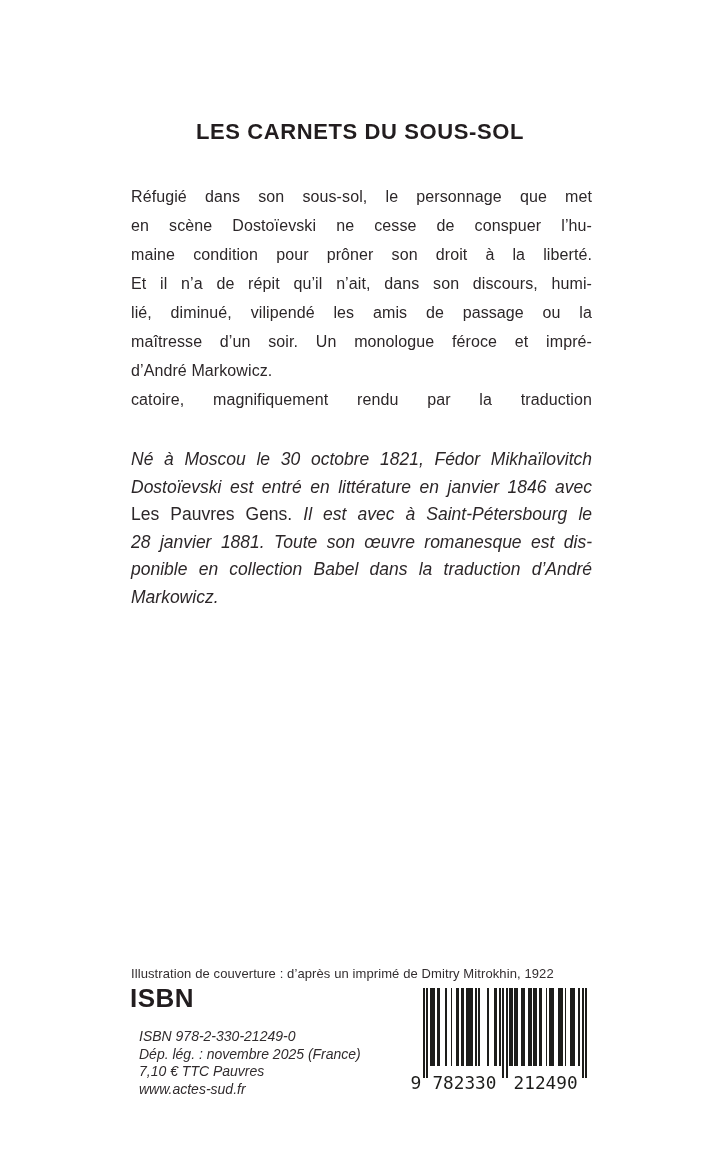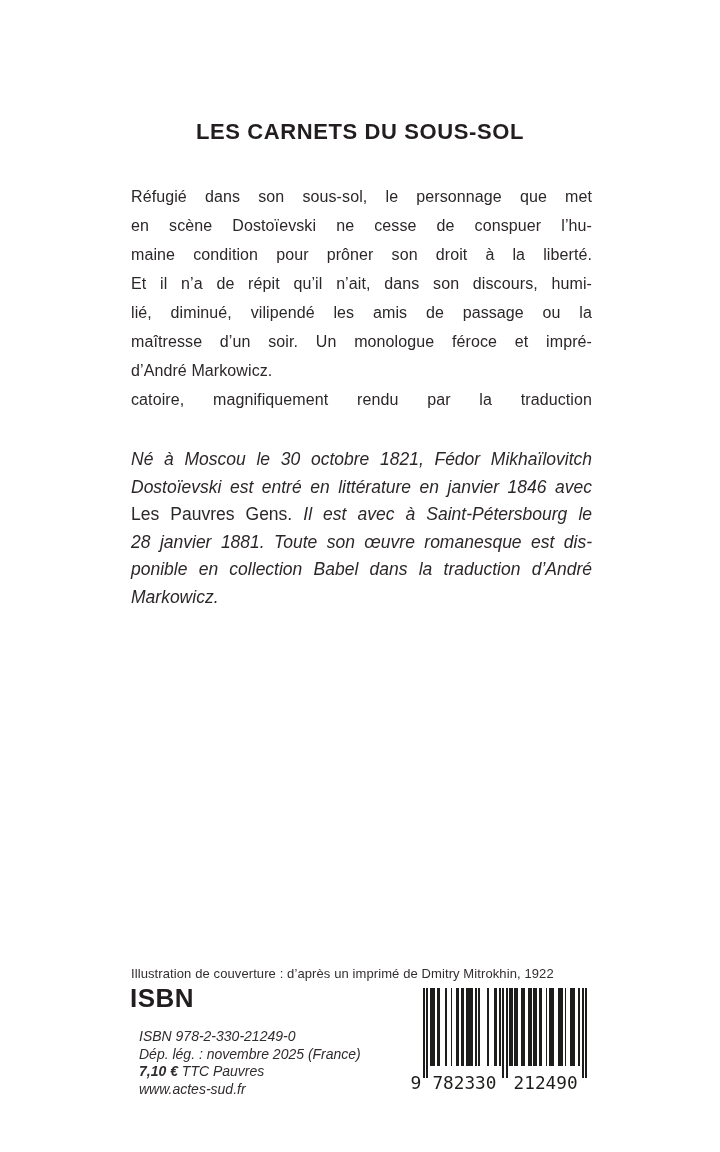--- a/index.html
+++ b/index.html
@@ -27,21 +27,21 @@
     font-size:13px;letter-spacing:0.1px;white-space:nowrap;color:#332e30;margin-top:20px;
   }
   .logo{
     position:absolute;left:130px;top:983px;
     font-size:26px;font-weight:bold;letter-spacing:0.5px;color:#221d1f;
   }
   .imprint{
     position:absolute;left:132px;top:1028px;
     font-style:italic;font-size:14px;line-height:17.5px;color:#302b2d;margin-left:7px;
   }
-  .imprint .bold{font-weight:bold;}
+  .imprint .bold{font-weight:normal;}
   .barcode{position:absolute;left:411px;top:988px;width:180px;height:104px;}
   .barcode svg{display:block;}
 </style>
 </head>
 <body>
 
 <div class="cover">
 
   <h1 class="title">LES CARNETS DU SOUS-SOL</h1>
 

